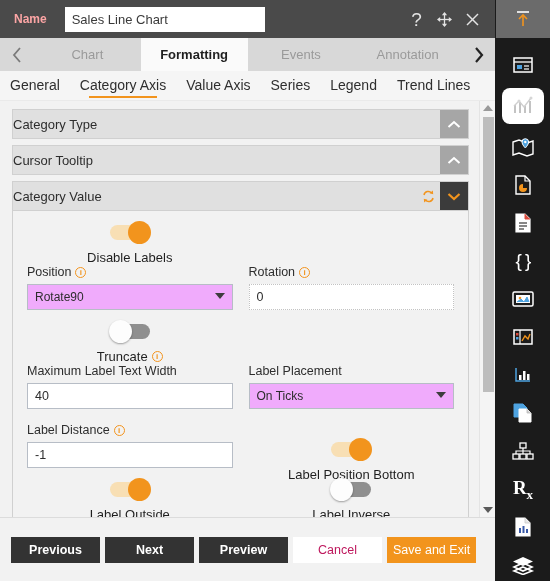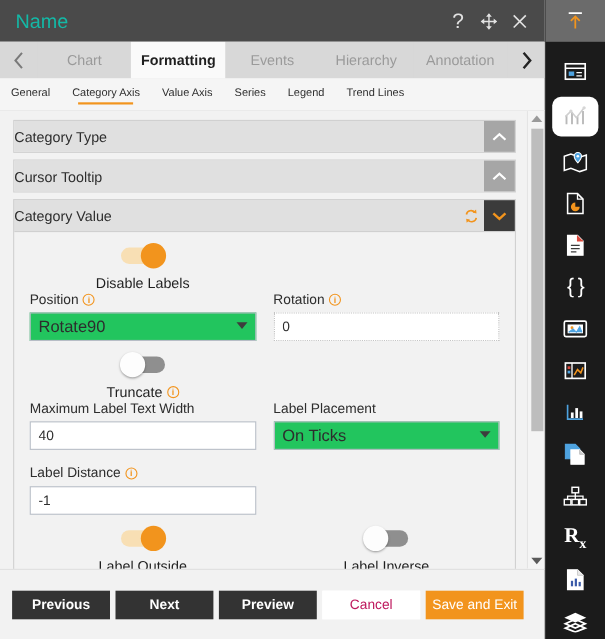--- a/index.html
+++ b/index.html
@@ -30,23 +30,23 @@
   
   .titlebar {
     height: 38px;
     background: #4a4a4a;
     display: flex;
     align-items: center;
     padding: 0 6px 0 14px;
     flex: none;
   }
   .title-label {
-    color: #14b8a6;
-    font-size: 18px;
-    font-weight: normal;
+    color: #fca5a5;
+    font-size: 12px;
+    font-weight: bold;
     margin-right: 18px;
     white-space: nowrap;
   }
   .name-input {
     width: 200px;
     height: 25px;
     background: #ffffff;
     border: 1px solid #ffffff;
     color: #3a3a3a;
     font-size: 13px;
@@ -112,21 +112,21 @@
     height: 30px;
     background: #f5f5f5;
     display: flex;
     align-items: center;
     padding: 0 8px;
     gap: 16px;
     flex: none;
     border-bottom: 1px solid #eaeaea;
   }
   .subtab {
-    font-size: 10px;
+    font-size: 14px;
     color: #2f2f2f;
     padding: 3px 2px 5px 2px;
     cursor: pointer;
     position: relative;
     white-space: nowrap;
   }
   .subtab.active::after {
     content: "";
     position: absolute;
     left: 12%; right: 12%;
@@ -222,23 +222,23 @@
     font-family: "Liberation Sans", sans-serif;
     color: #2d2d2d;
     padding: 0 7px;
     outline: none;
   }
   .txt.dotted { border: 1px dotted #c3c3c3; }
   .sel-wrap { position: relative; }
   .sel {
     width: 100%;
     height: 26px;
-    background: #22c55e;
+    background: #f0abfc;
     border: 1px solid #b7bdc6;
-    font-size: 15px;
+    font-size: 12px;
     color: #2d2d2d;
     padding: 0 24px 0 7px;
     display: flex;
     align-items: center;
     cursor: pointer;
   }
   .sel-caret {
     position: absolute;
     right: 8px; top: 9px;
     width: 0; height: 0;
@@ -408,20 +408,21 @@
 </style>
 </head>
 <body>
 
 <div class="app">
 
   <div class="dialog">
 
     <div class="titlebar">
       <span class="title-label">Name</span>
+      <input class="name-input" type="text" value="Sales Line Chart" style="">
       <div class="tb-spacer"></div>
       <div class="tb-icons">
         <div class="tb-icon">
             <span class="qmark">?</span>
           </div>
         <div class="tb-icon">
           <svg width="17" height="17" viewBox="0 0 17 17">
             <g stroke="#e3e3e3" stroke-width="1.3" fill="none">
               <line x1="8.5" y1="2" x2="8.5" y2="15"></line>
               <line x1="2" y1="8.5" x2="15" y2="8.5"></line>
@@ -454,23 +455,20 @@
       <div class="tab">
           <span>Chart</span>
         </div>
       <div class="tab active">
           <span>Formatting</span>
         </div>
       <div class="tab">
           <span>Events</span>
         </div>
       <div class="tab">
-          <span>Hierarchy</span>
-        </div>
-      <div class="tab">
           <span>Annotation</span>
         </div>
       <div class="tab-arrow right">
         <svg width="13" height="18" viewBox="0 0 13 18">
             <polyline points="4,2 10,9 4,16" fill="none" stroke="#232323" stroke-width="2.2"></polyline>
           </svg>
       </div>
     </div>
 
     <div class="subtabbar">
@@ -599,20 +597,26 @@
             <div class="row">
               <div class="col">
                 <div class="field-label">
                   <span>Label Distance</span>
                   <i class="info-i">i</i>
                 </div>
                 <input class="txt" type="text" value="-1" style="">
               </div>
               <div class="col">
                 <div class="field-label">&nbsp;</div>
+                <div class="toggle-row">
+                  <div class="switch on">
+                      <div class="knob"></div>
+                    </div>
+                  <span class="switch-label">Label Position Bottom</span>
+                </div>
               </div>
             </div>
 
             <div class="row" style="margin-bottom:4px;">
               <div class="col">
                 <div class="toggle-row">
                   <div class="switch on">
                       <div class="knob"></div>
                     </div>
                   <span class="switch-label">Label Outside</span>

